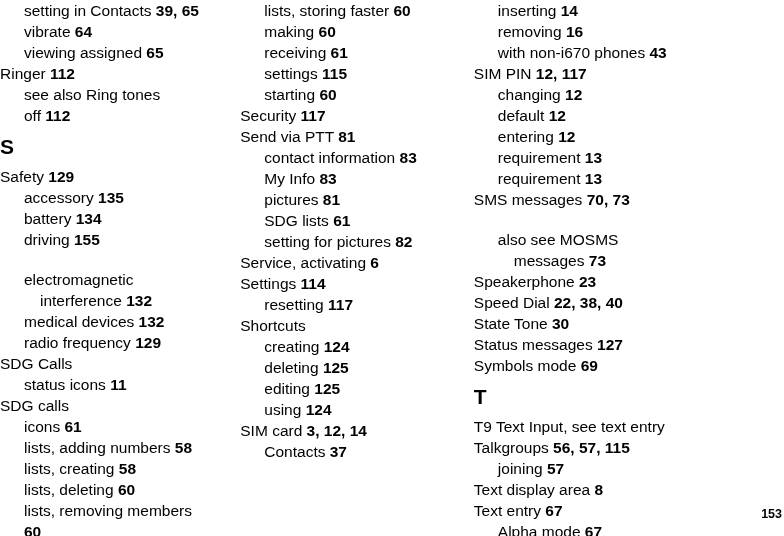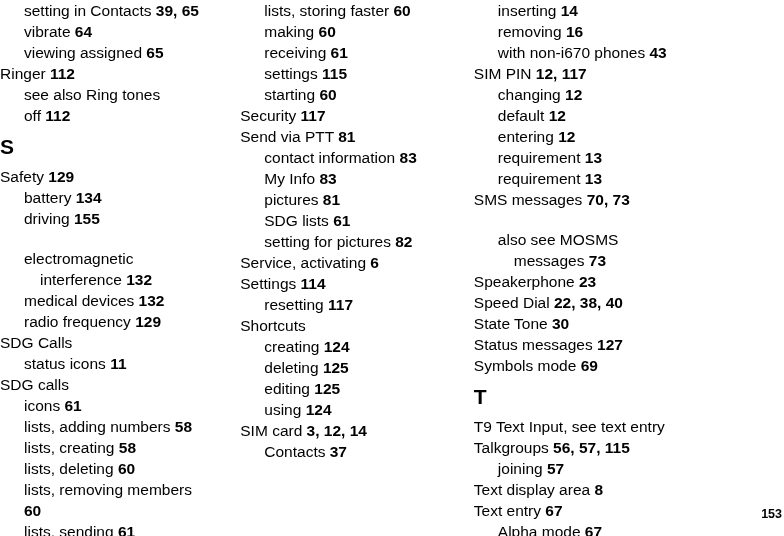--- a/index.html
+++ b/index.html
@@ -98,20 +98,21 @@
   <div class="columns">
     <div class="column col-1">
         <div class="entry lvl1"><span>setting in Contacts</span> <span class="pages">39, 65</span></div>
         <div class="entry lvl1"><span>vibrate</span> <span class="pages">64</span></div>
         <div class="entry lvl1"><span>viewing assigned</span> <span class="pages">65</span></div>
         <div class="entry lvl0"><span>Ringer</span> <span class="pages">112</span></div>
         <div class="entry lvl1"><span>see also Ring tones</span></div>
         <div class="entry lvl1"><span>off</span> <span class="pages">112</span></div>
         <div class="letter-heading">S</div>
         <div class="entry lvl0"><span>Safety</span> <span class="pages">129</span></div>
+        <div class="entry lvl1"><span>accessory</span> <span class="pages">135</span></div>
         <div class="entry lvl1"><span>battery</span> <span class="pages">134</span></div>
         <div class="entry lvl1"><span>driving</span> <span class="pages">155</span></div>
         <div class="entry lvl1 wrap-indent"><span>electromagnetic interference</span> <span class="pages">132</span></div>
         <div class="entry lvl1"><span>medical devices</span> <span class="pages">132</span></div>
         <div class="entry lvl1"><span>radio frequency</span> <span class="pages">129</span></div>
         <div class="entry lvl0"><span>SDG Calls</span></div>
         <div class="entry lvl1"><span>status icons</span> <span class="pages">11</span></div>
         <div class="entry lvl0"><span>SDG calls</span></div>
         <div class="entry lvl1"><span>icons</span> <span class="pages">61</span></div>
         <div class="entry lvl1"><span>lists, adding numbers</span> <span class="pages">58</span></div>

